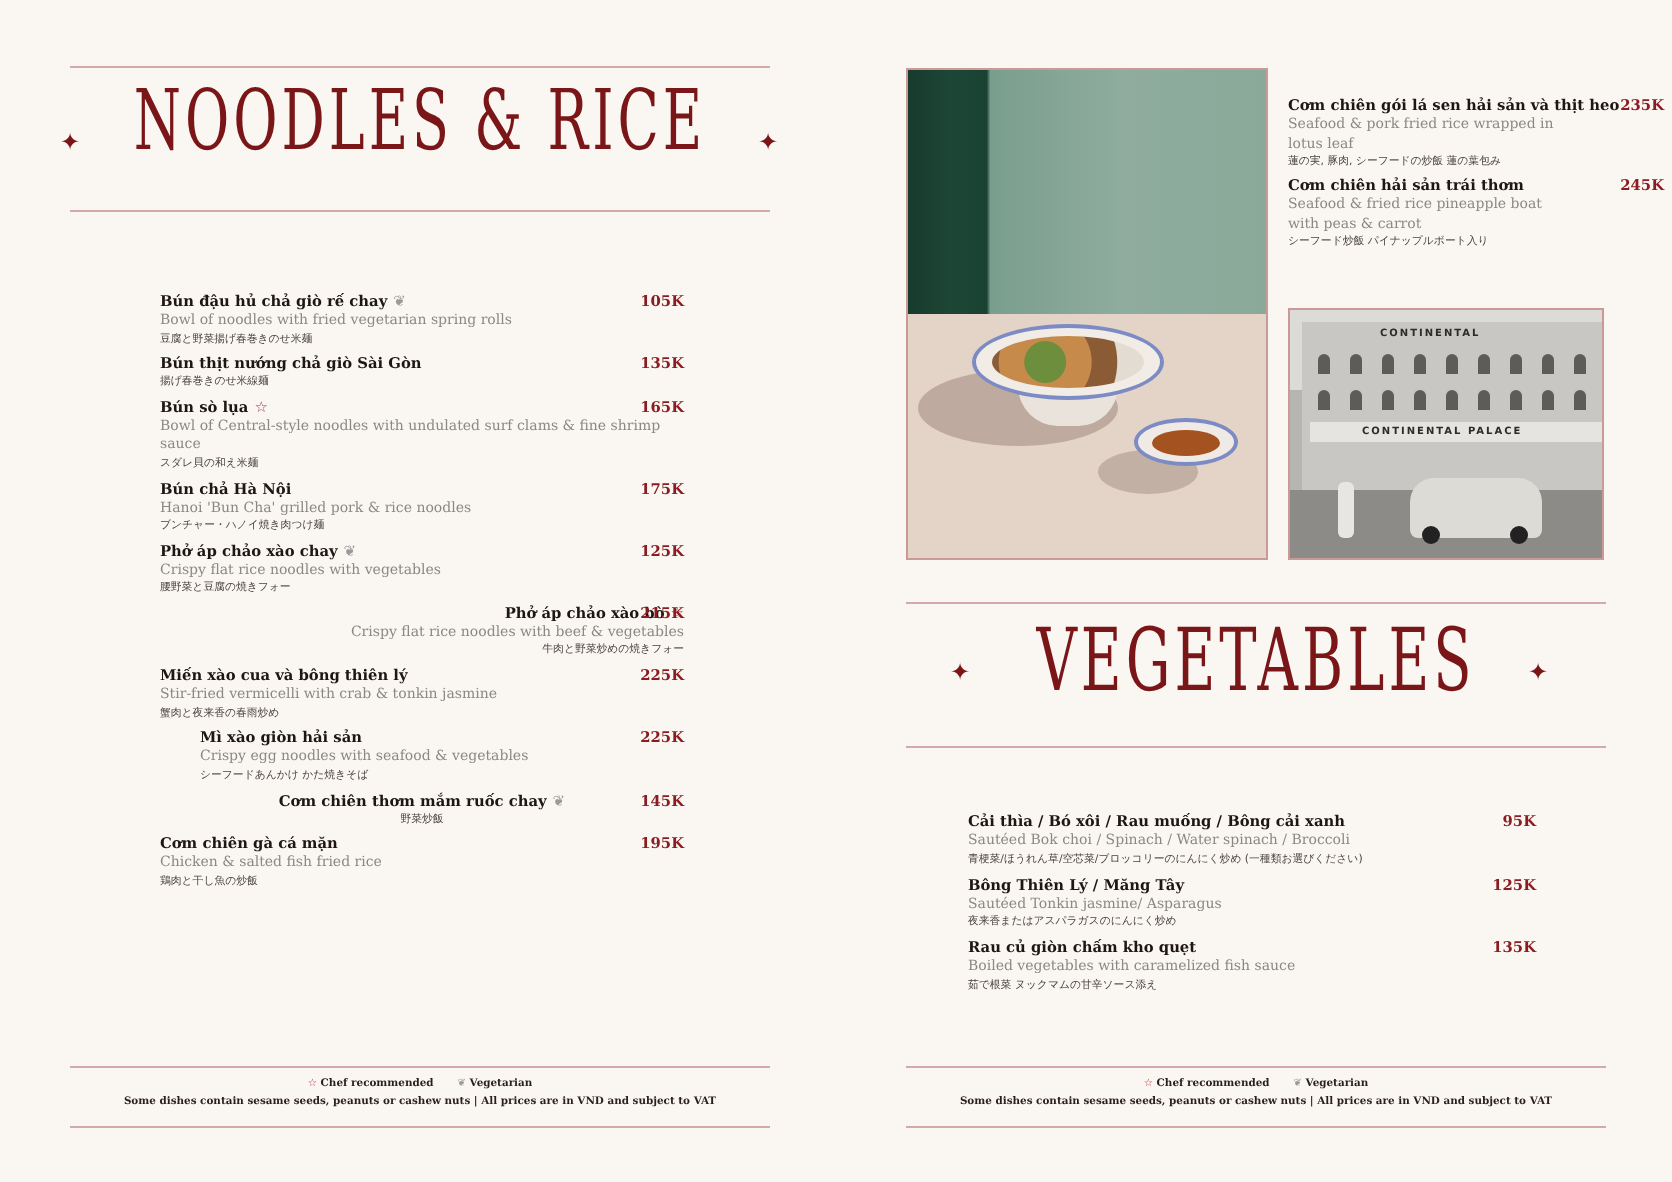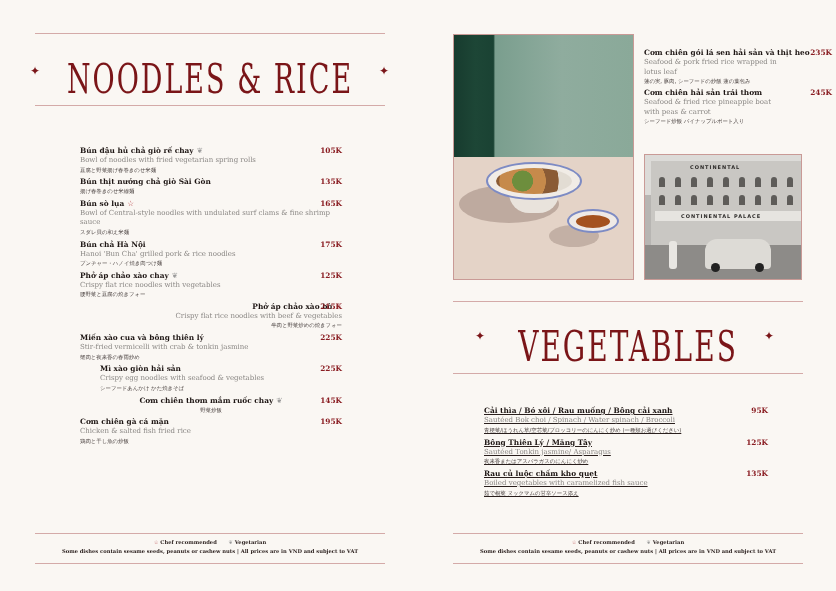--- a/index.html
+++ b/index.html
@@ -5,21 +5,21 @@
   * { box-sizing: border-box; margin: 0; padding: 0; }
   html, body { width: 836px; height: 591px; overflow: hidden; background: #faf7f3; }
   body { position: relative; font-family: "DejaVu Serif", serif; color: #2a1f1d; }
 
   .page { position: absolute; top: 0; height: 591px; }
   .page-left { left: 0; width: 418px; }
   .page-right { left: 418px; width: 418px; }
 
   .rule { position: absolute; height: 1px; background: #d4aaa8; }
 
-  .title-wrap { position: absolute; display: flex; align-items: flex-end; justify-content: center; }
+  .title-wrap { position: absolute; display: flex; align-items: flex-start; justify-content: center; }
   .section-title {
     font-family: "DejaVu Serif", serif;
     color: #7a1518;
     font-weight: 300;
     letter-spacing: 2px;
     transform: scaleY(1.55);
     transform-origin: center;
     line-height: 1;
   }
   .sparkle { position: absolute; color: #7a1518; font-size: 12px; line-height: 1; }
@@ -220,35 +220,35 @@
   </div>
 
   <div class="rule" style="left:35px; top:301px; width:350px;"></div>
   <span class="sparkle" style="left:57px; top:330px;">✦</span>
   <div class="title-wrap" style="left:70px; top:317px; width:280px; height:44px;">
     <span class="section-title" style="font-size:28px;">VEGETABLES</span>
   </div>
   <span class="sparkle" style="left:346px; top:330px;">✦</span>
   <div class="rule" style="left:35px; top:373px; width:350px;"></div>
 
-  <div class="menu-list" id="right-list" style="left:66px; top:406px; width:284px;text-decoration:underline;">
+  <div class="menu-list" id="right-list" style="left:66px; top:406px; width:284px;">
       <div class="item" style="margin-bottom: 3px;">
         <div class="item-name"><span>Cải thìa / Bó xôi / Rau muống / Bông cải xanh</span></div>
         <div class="item-price">95K</div>
         <div class="item-desc">Sautéed Bok choi / Spinach / Water spinach / Broccoli</div>
         <div class="item-jp">青梗菜/ほうれん草/空芯菜/ブロッコリーのにんにく炒め (一種類お選びください)</div>
       </div>
       <div class="item" style="margin-bottom: 3px;">
         <div class="item-name"><span>Bông Thiên Lý / Măng Tây</span></div>
         <div class="item-price">125K</div>
         <div class="item-desc">Sautéed Tonkin jasmine/ Asparagus</div>
         <div class="item-jp">夜来香またはアスパラガスのにんにく炒め</div>
       </div>
       <div class="item" style="margin-bottom: 3px;">
-        <div class="item-name"><span>Rau củ luộc chấm kho quẹt</span></div>
+        <div class="item-name"><span>Rau củ giòn chấm kho quẹt</span></div>
         <div class="item-price">135K</div>
         <div class="item-desc">Boiled vegetables with caramelized fish sauce</div>
         <div class="item-jp">茹で根菜 ヌックマムの甘辛ソース添え</div>
       </div>
     </div>
 
   <div class="rule" style="left:35px; top:533px; width:350px;"></div>
   <div class="footer" style="left:35px; top:538px; width:350px;">
     <div class="legend">
       <span class="star">☆</span>

